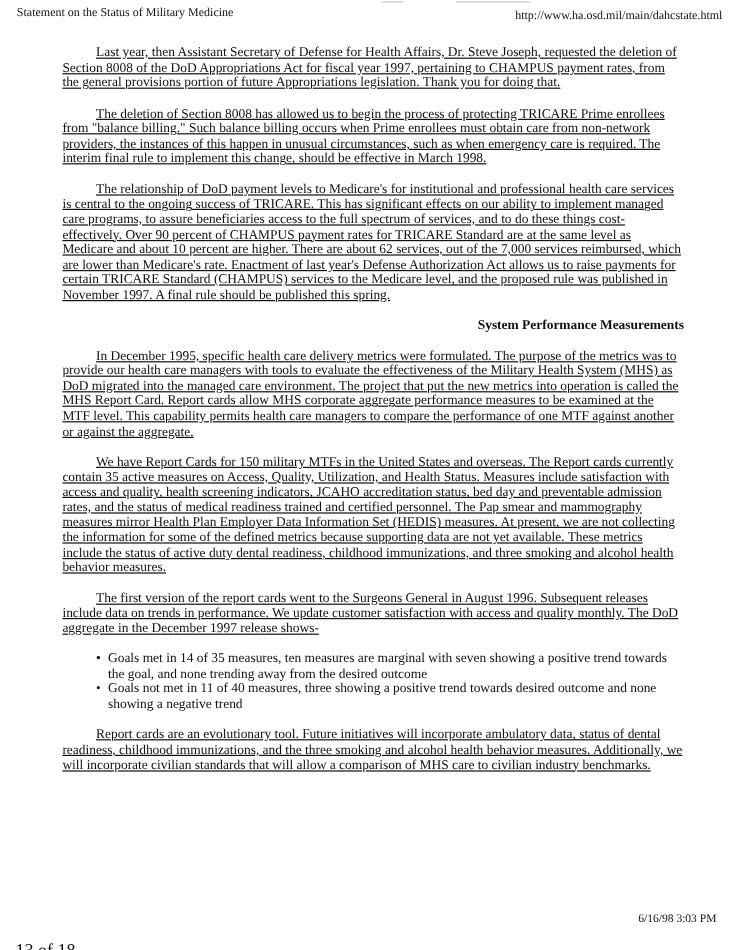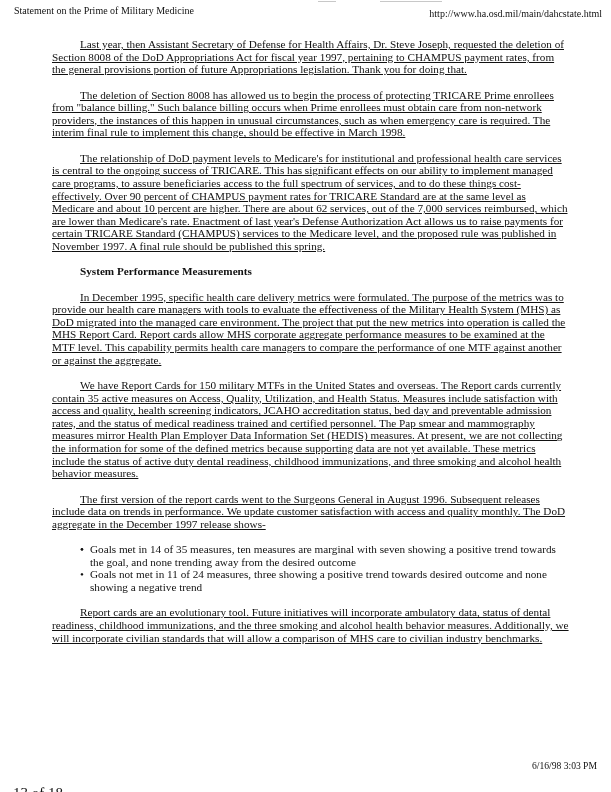--- a/index.html
+++ b/index.html
@@ -9,34 +9,34 @@
     color: #111111;
   }
   .hdr-left { position: absolute; left: 14px; top: 5px; font-size: 10px; }
   .hdr-right { position: absolute; right: 9px; top: 8px; font-size: 10px; }
   .scan-mark { position: absolute; top: 1px; height: 1px; background: #c8c8c8; }
   .content {
     position: absolute; left: 52px; top: 38px; width: 518px;
     font-size: 11.2px; line-height: 12.6px;
   }
   .para { margin: 0 0 12.8px 0; text-indent: 28px; text-decoration: underline; }
-  .heading { margin: 0 0 12.8px 28px; font-weight: bold; }
+  .heading { margin: 0 0 12.8px 28px; font-weight: bold; text-align: right; }
   ul.bullets { margin: 0 0 12.8px 0; padding-left: 28px; list-style: none; }
   ul.bullets li { position: relative; padding-left: 10px; }
   ul.bullets li .bullet {
     position: absolute; left: 0; top: 0;
   }
   .ftr-left { position: absolute; left: 13px; top: 785px; font-size: 15px; }
   .ftr-right { position: absolute; right: 14px; top: 760px; font-size: 9.6px; }
 </style>
 </head>
 <body>
 
 <div>
-  <div class="hdr-left">Statement on the Prime of Military Medicine</div>
+  <div class="hdr-left">Statement on the Status of Military Medicine</div>
   <div class="scan-mark" style="left:318px;width:18px;"></div>
   <div class="scan-mark" style="left:380px;width:62px;"></div>
   <div class="hdr-right">http://www.ha.osd.mil/main/dahcstate.html</div>
 </div>
 
 <div class="content">
   <p class="para">Last year, then Assistant Secretary of Defense for Health Affairs, Dr. Steve Joseph, requested the deletion of Section 8008 of the DoD Appropriations Act for fiscal year 1997, pertaining to CHAMPUS payment rates, from the general provisions portion of future Appropriations legislation. Thank you for doing that.</p>
   <p class="para">The deletion of Section 8008 has allowed us to begin the process of protecting TRICARE Prime enrollees from "balance billing." Such balance billing occurs when Prime enrollees must obtain care from non-network providers, the instances of this happen in unusual circumstances, such as when emergency care is required. The interim final rule to implement this change, should be effective in March 1998.</p>
   <p class="para">The relationship of DoD payment levels to Medicare's for institutional and professional health care services is central to the ongoing success of TRICARE. This has significant effects on our ability to implement managed care programs, to assure beneficiaries access to the full spectrum of services, and to do these things cost-effectively. Over 90 percent of CHAMPUS payment rates for TRICARE Standard are at the same level as Medicare and about 10 percent are higher. There are about 62 services, out of the 7,000 services reimbursed, which are lower than Medicare's rate. Enactment of last year's Defense Authorization Act allows us to raise payments for certain TRICARE Standard (CHAMPUS) services to the Medicare level, and the proposed rule was published in November 1997. A final rule should be published this spring.</p>
 
@@ -49,21 +49,21 @@
   <ul class="bullets">
     <li>
       <span class="bullet">•</span>
     </li>
     <li>
       <span class="bullet">•</span>
       <span>Goals met in 14 of 35 measures, ten measures are marginal with seven showing a positive trend towards the goal, and none trending away from the desired outcome</span>
     </li>
     <li>
       <span class="bullet">•</span>
-      <span>Goals not met in 11 of 24 measures, three showing a positive trend towards desired outcome and none showing a negative trend</span>
+      <span>Goals not met in 11 of 40 measures, three showing a positive trend towards desired outcome and none showing a negative trend</span>
     </li>
   </ul>
 
   <p class="para">Report cards are an evolutionary tool. Future initiatives will incorporate ambulatory data, status of dental readiness, childhood immunizations, and the three smoking and alcohol health behavior measures. Additionally, we will incorporate civilian standards that will allow a comparison of MHS care to civilian industry benchmarks.</p>
 </div>
 
 <div>
   <div class="ftr-left">13 of 18</div>
   <div class="ftr-right">6/16/98 3:03 PM</div>
 </div>

